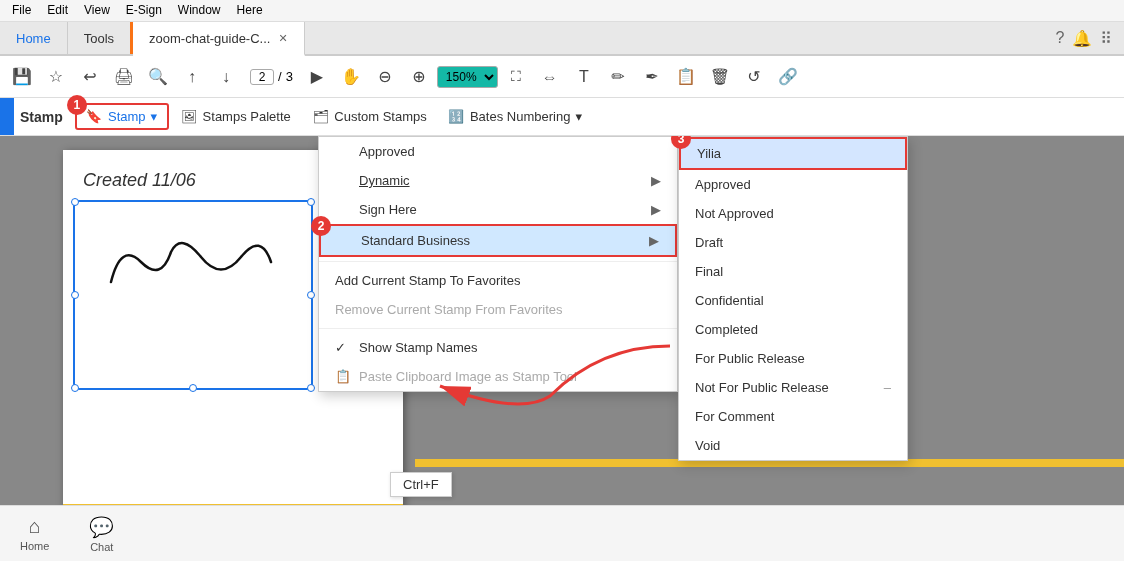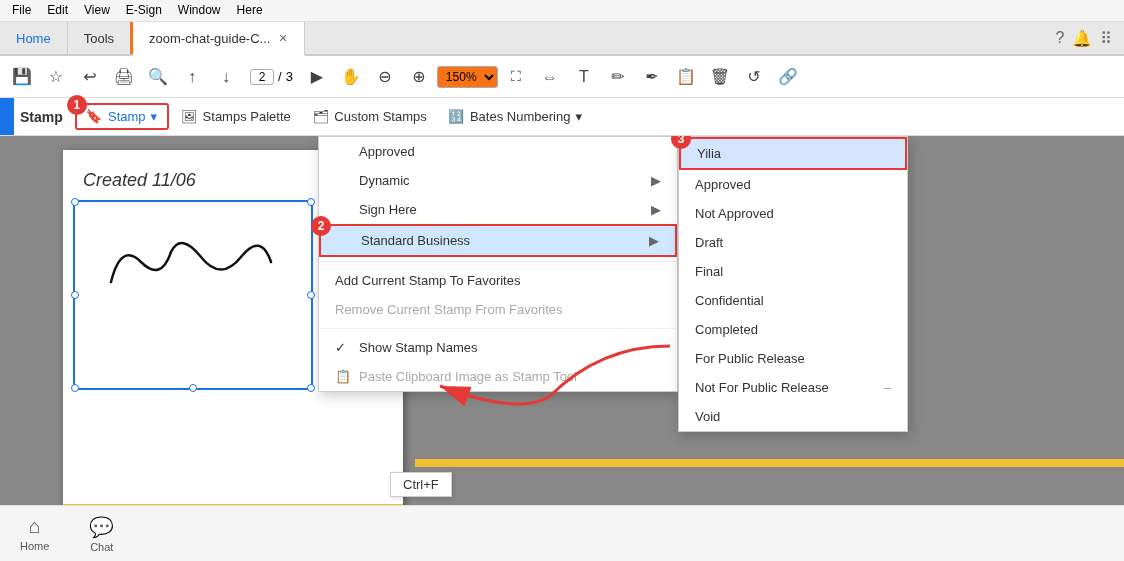--- a/index.html
+++ b/index.html
@@ -48,21 +48,21 @@
   <div class="tb-btn">↓</div>
   <div style="display:flex;align-items:center;gap:4px;font-size:13px;padding:0 6px;">
     <input value="2" style="width: 24px; text-align: center; border: 1px solid rgb(170, 170, 170); border-radius: 3px; font-size: 12px;">
     <span>/</span>
     <span>3</span>
   </div>
   <div class="tb-btn">▶</div>
   <div class="tb-btn">✋</div>
   <div class="tb-btn">⊖</div>
   <div class="tb-btn">⊕</div>
-  <select style="font-size:12px;border:1px solid #aaa;border-radius:3px;padding:2px 4px;background:#f97316;">
+  <select style="font-size:12px;border:1px solid #aaa;border-radius:3px;padding:2px 4px;background:#14b8a6;">
     <option>150%</option>
     <option>100%</option>
     <option>75%</option>
   </select>
   <div class="tb-btn" style="font-size:14px;">⛶</div>
   <div class="tb-btn">⇔</div>
   <div class="tb-btn">T</div>
   <div class="tb-btn">✏</div>
   <div class="tb-btn">✒</div>
   <div class="tb-btn">📋</div>
@@ -144,21 +144,21 @@
   <div style="position:absolute;top:0;left:318px;background:#fff;border:1px solid #ccc;box-shadow:2px 4px 12px rgba(0,0,0,0.2);width:360px;z-index:200;font-size:13px;">
 
     <div style="padding:7px 16px;cursor:pointer;display:flex;align-items:center;justify-content:space-between;color:#333;">
       <div style="display:flex;align-items:center;gap:8px;">
         <span style="width:16px;"></span>
         <span>Approved</span>
       </div>
     </div>
 
     <div style="padding:7px 16px;cursor:pointer;display:flex;align-items:center;justify-content:space-between;color:#333;">
-      <div style="display:flex;align-items:flex-start;gap:8px;">
+      <div style="display:flex;align-items:flex-start;gap:8px;text-decoration:underline;">
         <span style="width:16px;"></span>
         <span>Dynamic</span>
       </div>
       <span style="color:#666;">▶</span>
     </div>
 
     <div style="padding:7px 16px;cursor:pointer;display:flex;align-items:center;justify-content:space-between;color:#333;">
       <div style="display:flex;align-items:center;gap:8px;">
         <span style="width:16px;"></span>
         <span>Sign Here</span>
@@ -219,20 +219,23 @@
     </div>
     <div style="padding:7px 16px;cursor:pointer;color:#333;">
       <span>Completed</span>
     </div>
     <div style="padding:7px 16px;cursor:pointer;color:#333;">
       <span>For Public Release</span>
     </div>
     <div style="padding:7px 16px;cursor:pointer;color:#333;display:flex;align-items:center;justify-content:space-between;">
       <span>Not For Public Release</span>
       <span style="color:#999;">–</span>
+    </div>
+    <div style="padding:7px 16px;cursor:pointer;color:#333;">
+      <span>For Comment</span>
     </div>
     <div style="padding:7px 16px;cursor:pointer;color:#333;">
       <span>Void</span>
     </div>
   </div>
 
   <div style="position:absolute;top:200px;left:420px;z-index:400;pointer-events:none;">
     <svg width="260" height="80" viewBox="0 0 260 80">
       <defs>
         <marker id="arrowhead" markerWidth="10" markerHeight="7" refX="10" refY="3.5" orient="auto">

